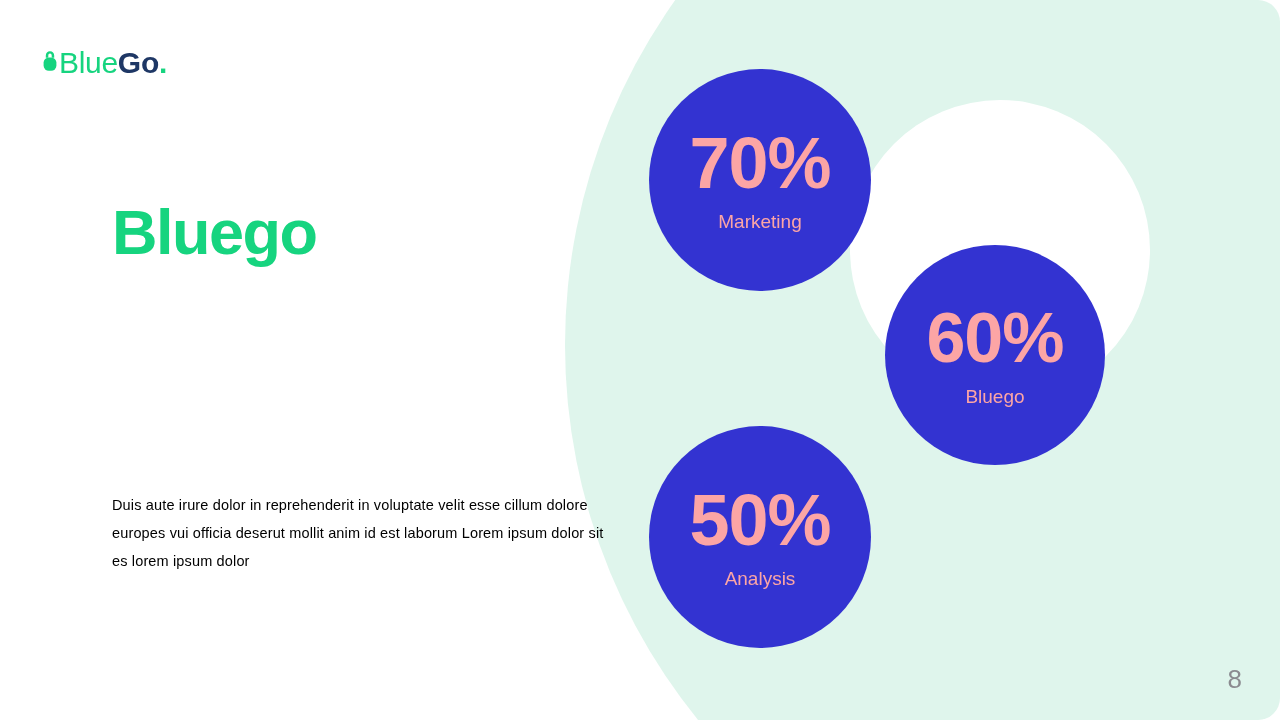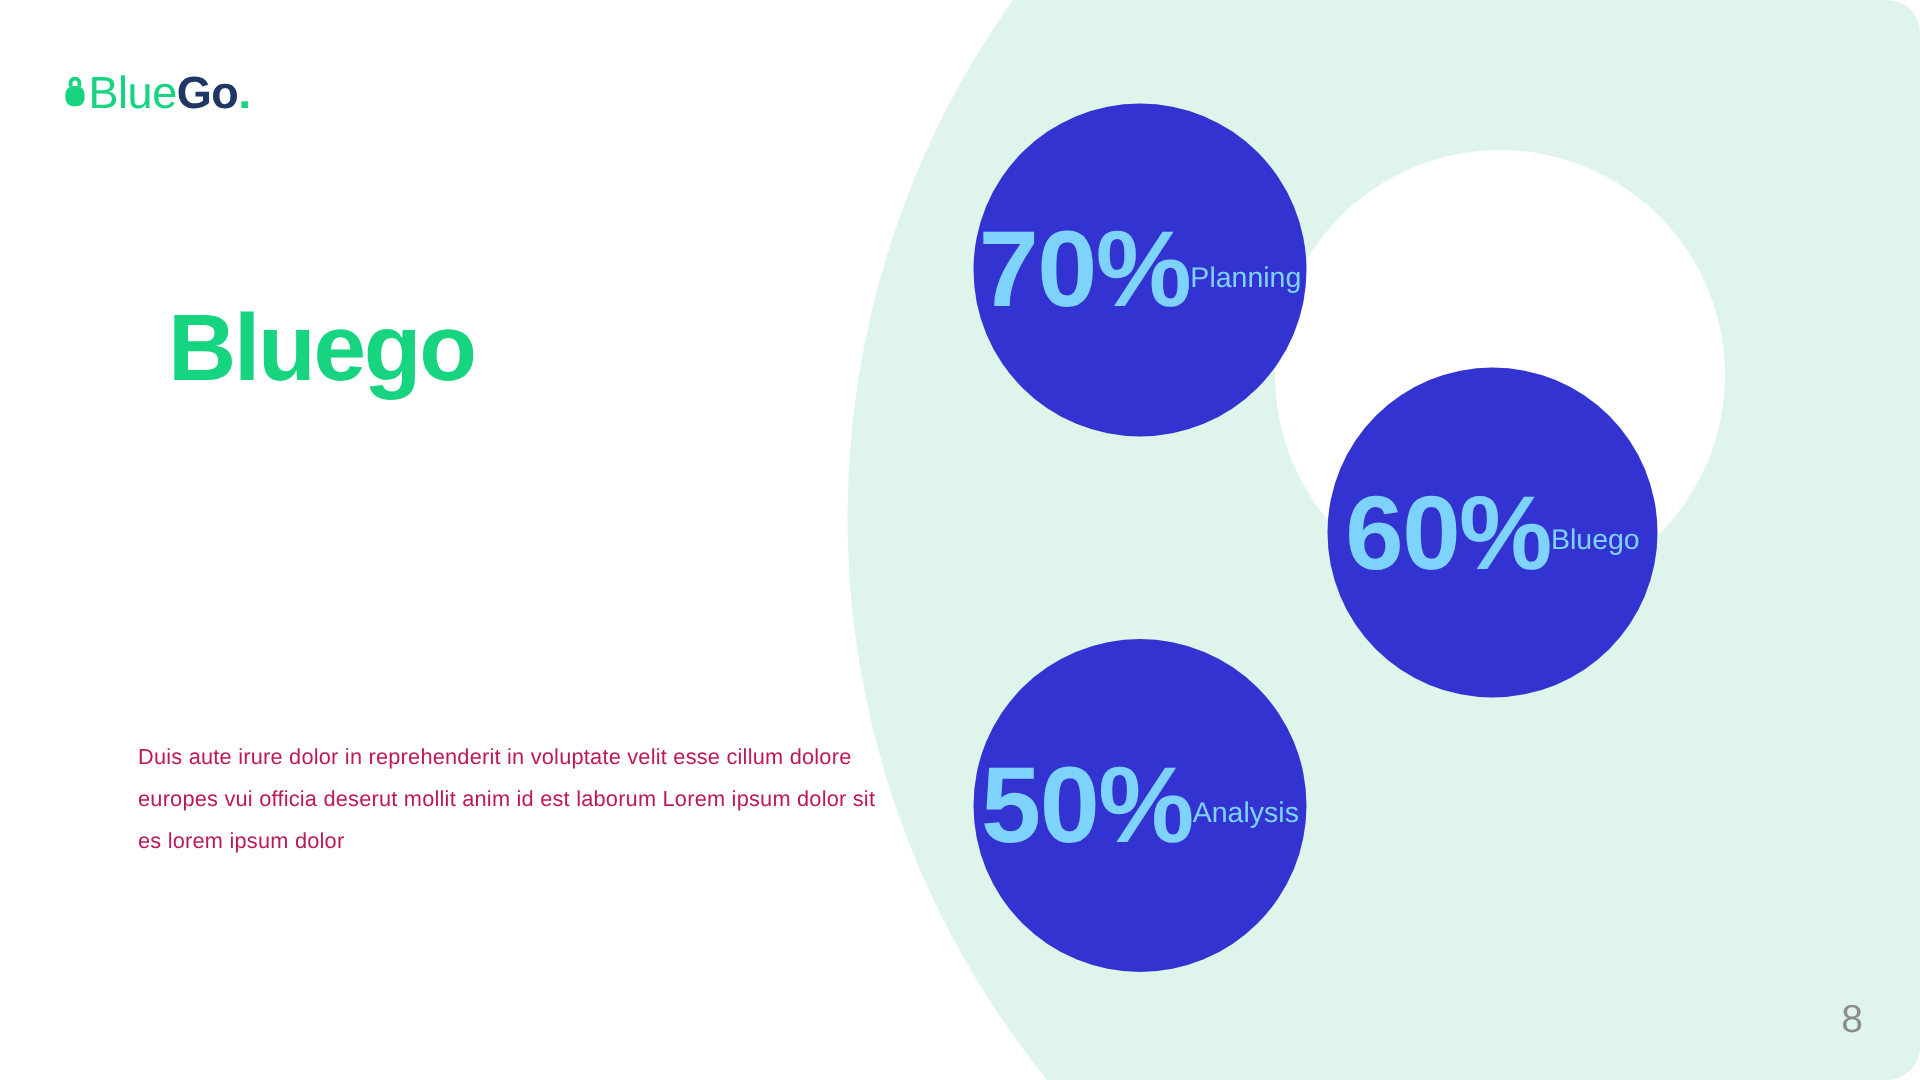--- a/index.html
+++ b/index.html
@@ -91,40 +91,40 @@
     margin: 16px;
     white-space: nowrap;
   }
   .headline-line-1 { color: #16d47f; }
   .headline-line-2 { color: #1e3765; }
   .headline-period { color: #16d47f; }
 
   
   .body-text {
     position: absolute;
-    left: 92px;
+    left: 112px;
     top: 476px;
     width: 492px;
     font-size: 14.5px;
     line-height: 28px;
-    color: #be185d;
+    color: #000000;
     font-weight: 400;
     letter-spacing: 0.15px;
   }
 
   
   .stat-circle {
     position: absolute;
     border-radius: 50%;
     background: #3333d1;
     display: flex;
-    flex-direction: row;
+    flex-direction: column;
     align-items: center;
     justify-content: center;
-    color: #7dd3fc;
+    color: #fca5a5;
   }
   .stat-value {
     font-size: 72px;
     line-height: 72px;
     font-weight: 700;
     letter-spacing: -1px;
   }
   .stat-label {
     font-size: 19px;
     line-height: 22px;
@@ -166,21 +166,21 @@
   </div>
 
   <div class="headline">
     <div class="headline-line headline-line-1">Bluego</div>
   </div>
 
   <p class="body-text">Duis aute irure dolor in reprehenderit in voluptate velit esse cillum dolore europes vui officia deserut mollit anim id est laborum Lorem ipsum dolor sit es lorem ipsum dolor</p>
 
   <div class="stat-circle stat-planning">
     <div class="stat-value">70%</div>
-    <div class="stat-label">Planning</div>
+    <div class="stat-label">Marketing</div>
   </div>
 
   <div class="stat-circle stat-system">
     <div class="stat-value">60%</div>
     <div class="stat-label">Bluego</div>
   </div>
 
   <div class="stat-circle stat-marketing">
     <div class="stat-value">50%</div>
     <div class="stat-label">Analysis</div>

